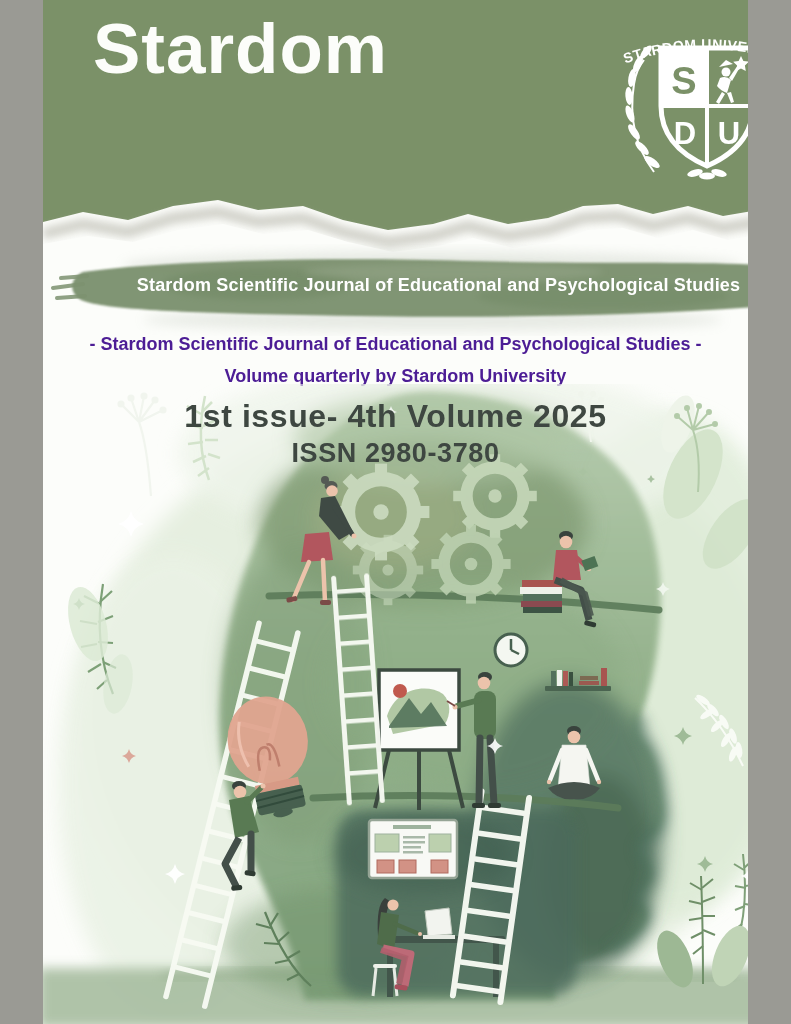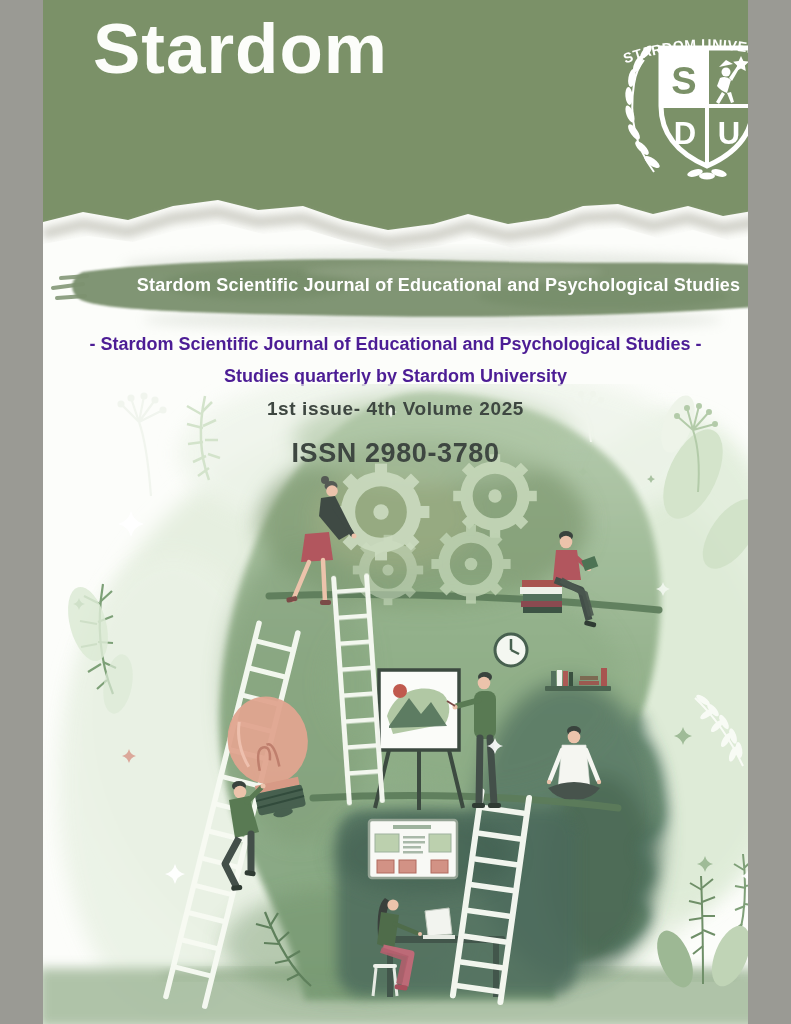--- a/index.html
+++ b/index.html
@@ -14,21 +14,21 @@
   
   .banner-wrap{position:absolute;top:244px;left:0;width:791px;height:92px;}
   .banner-text{position:absolute;top:31px;left:0;width:100%;text-align:center;
                color:#ffffff;font-weight:bold;font-size:18px;letter-spacing:.2px;}
   
   .sub1,.sub2{position:absolute;left:0;width:100%;text-align:center;
               color:#4c1d95;font-weight:bold;font-size:18px;}
   .sub1{top:334px}.sub2{top:366px}
   .issue,.issn{position:absolute;left:0;width:100%;text-align:center;
                color:#3e4741;font-weight:bold;letter-spacing:.6px;z-index:5;}
-  .issue{top:398px;font-size:19px}
+  .issue{top:398px;font-size:32px}
   .issn{top:438px;font-size:27px}
   .illu{position:absolute;top:384px;left:0;}
 </style>
 </head>
 <body>
 
 <div class="page">
 
   <div class="header" style="background:#7b9168">
     <div class="title">
@@ -117,21 +117,21 @@
           <path d="M18,34 L44,32"></path>
         <path d="M752,30 L784,26"></path>
           <path d="M756,44 L788,42"></path>
           <path d="M750,57 L780,59"></path>
       </g>
     </svg>
     <div class="banner-text">Stardom Scientific Journal of Educational and Psychological Studies</div>
   </div>
 
   <div class="sub1">- Stardom Scientific Journal of Educational and Psychological Studies -</div>
-  <div class="sub2">Studies quarterly by Stardom University</div>
+  <div class="sub2">Volume quarterly by Stardom University</div>
   <div class="issue">1st issue- 4th Volume 2025</div>
   <div class="issn">ISSN 2980-3780</div>
 
   <svg class="illu" width="791" height="640" viewBox="0 0 791 640">
     <defs>
       <filter id="b3" x="-40%" y="-40%" width="180%" height="180%">
           <feGaussianBlur stdDeviation="3"></feGaussianBlur>
         </filter>
       <filter id="b6" x="-50%" y="-50%" width="200%" height="200%">
           <feGaussianBlur stdDeviation="6"></feGaussianBlur>

